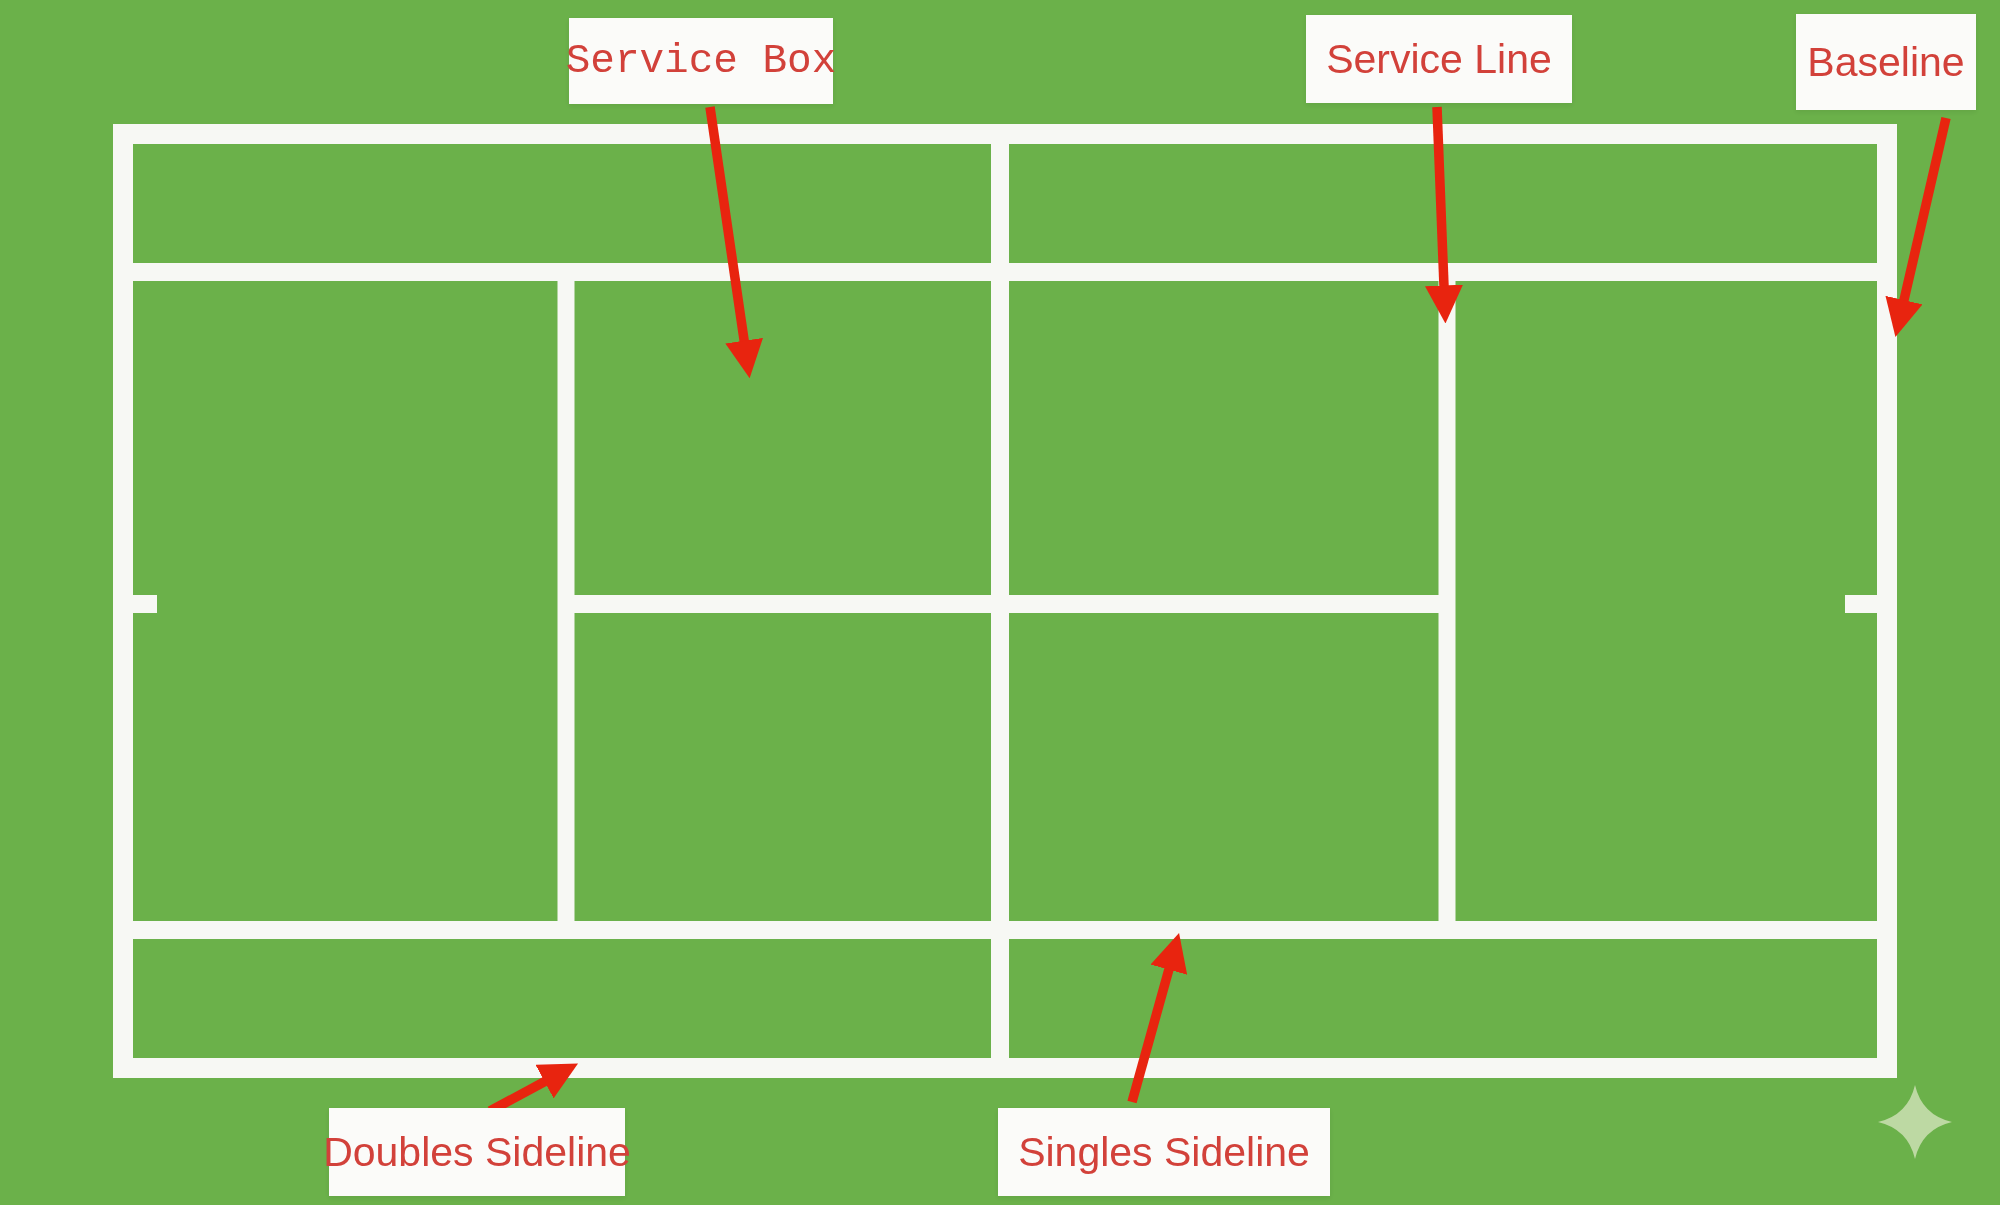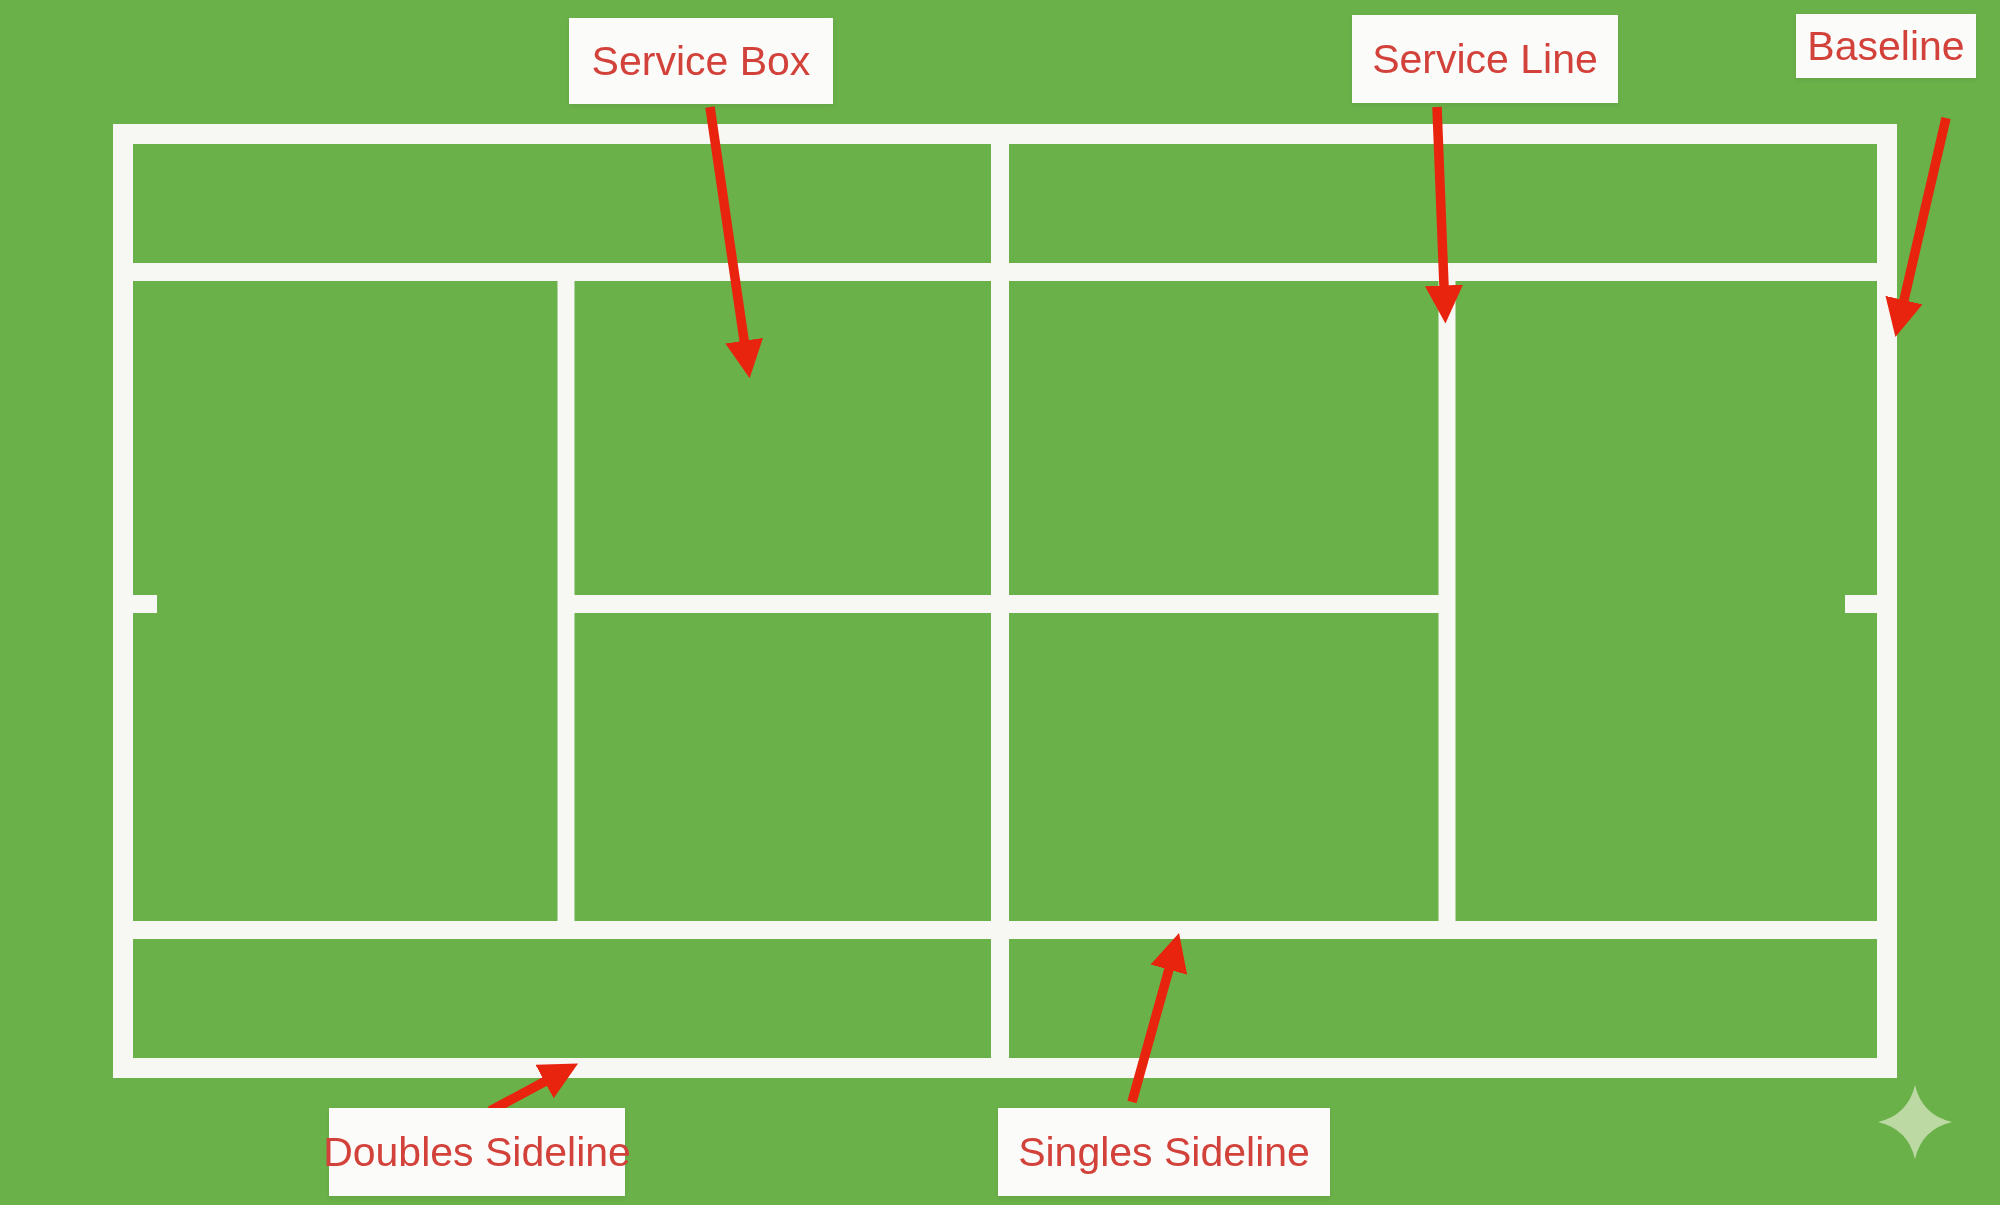--- a/index.html
+++ b/index.html
@@ -34,23 +34,23 @@
     display: flex;
     align-items: center;
     justify-content: center;
     background: var(--label-bg, #fbfbf9);
     color: var(--label-text, #d2413a);
     font-size: 41px;
     line-height: 1;
     white-space: nowrap;
     box-shadow: 0 2px 4px rgba(40,70,25,0.10);
   }
-  .label-service-box      { left:  569px; top:   18px; width: 264px; height: 86px; }
-  .label-service-line     { left: 1352px; top:   15px; width: 266px; height: 88px; }
-  .label-baseline         { left: 1796px; top:   14px; width: 180px; height: 64px; }
+  .label-service-box      { left:  569px; top:   18px; width: 264px; height: 86px; font-family: Liberation Mono, monospace; }
+  .label-service-line     { left: 1306px; top:   15px; width: 266px; height: 88px; }
+  .label-baseline         { left: 1796px; top:   14px; width: 180px; height: 96px; }
   .label-doubles-sideline { left:  329px; top: 1108px; width: 296px; height: 88px; }
   .label-singles-sideline { left:  998px; top: 1108px; width: 332px; height: 88px; }
 </style>
 </head>
 <body>
 
 <div class="stage">
 
   <svg class="court-svg" viewBox="0 0 2000 1205">
     <defs>

